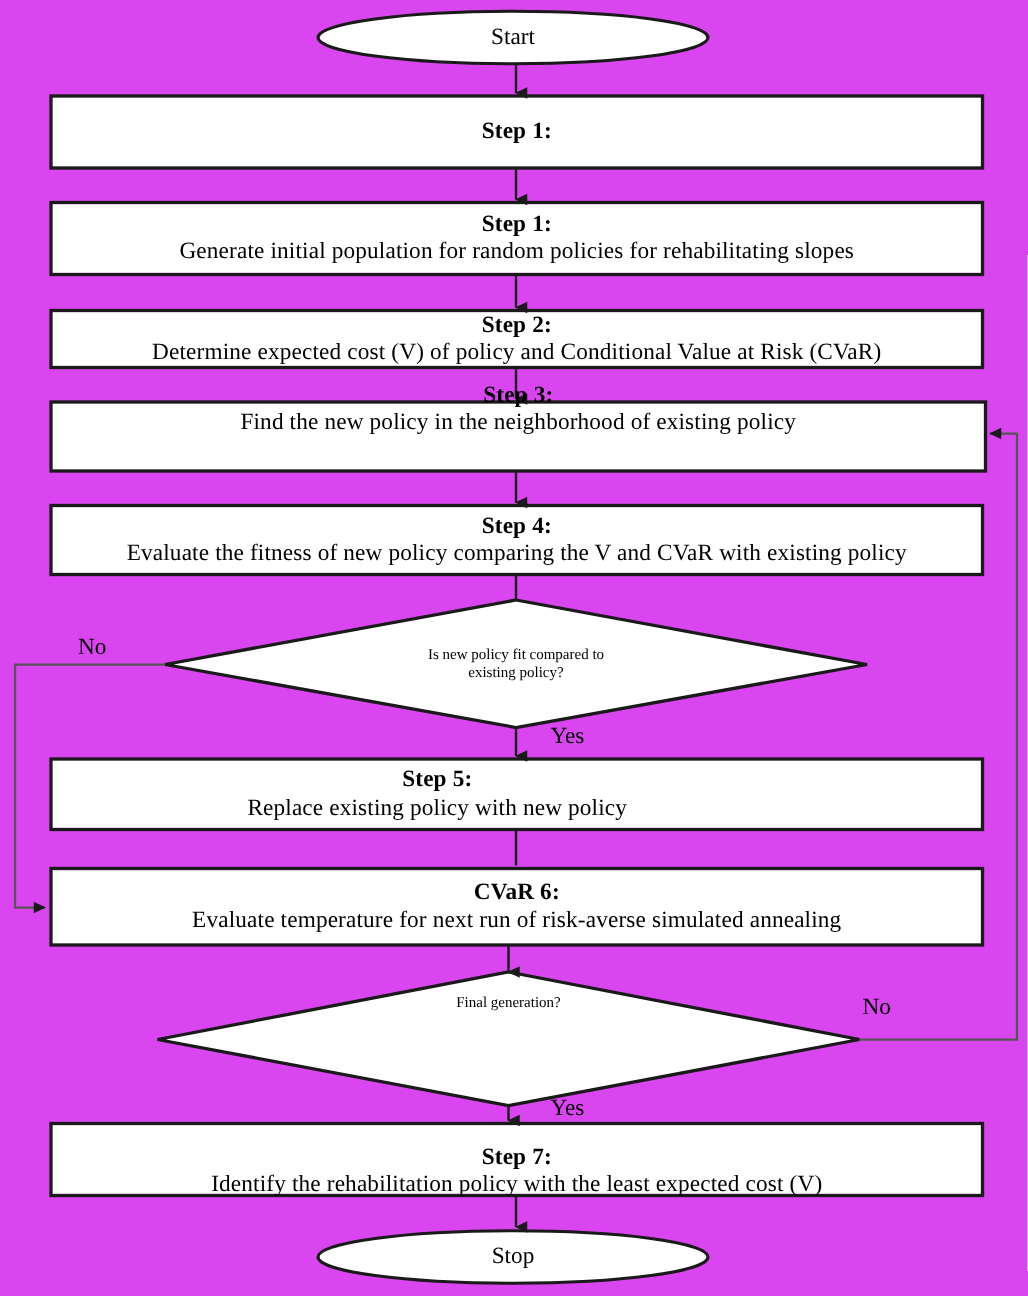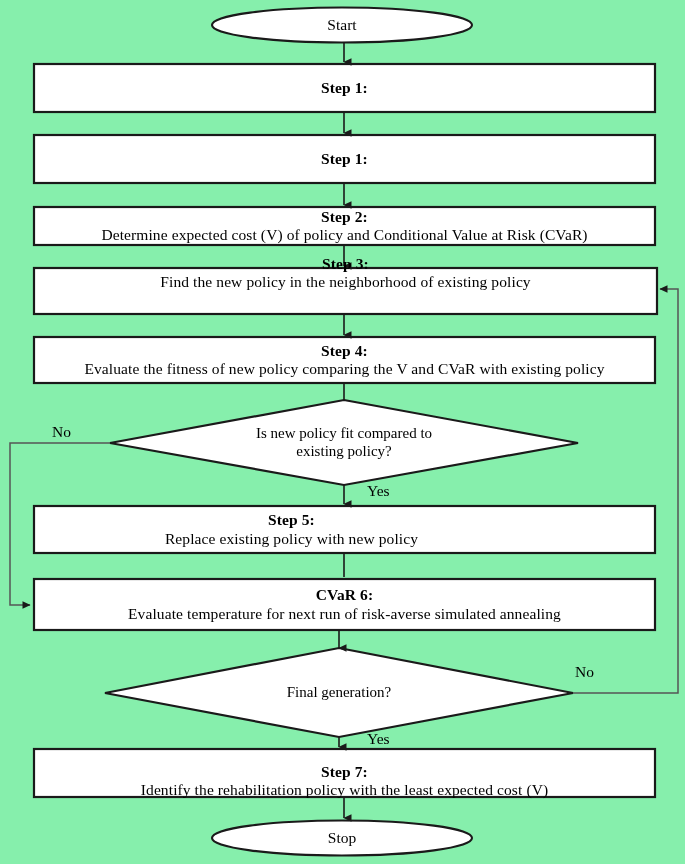--- a/index.html
+++ b/index.html
@@ -9,21 +9,21 @@
     background: #ffffff;
   }
   body {
     font-family: "Liberation Serif", "DejaVu Serif", serif;
     color: #000000;
   }
   #flowchart-canvas {
     position: relative;
     width: 685px;
     height: 864px;
-    background: #86efac;
+    background: #d946ef;
     overflow: hidden;
   }
   #flow-svg {
     position: absolute;
     top: 0;
     left: 0;
     width: 685px;
     height: 864px;
   }
   
@@ -46,21 +46,21 @@
     font-weight: normal;
     font-size: 15.5px;
     letter-spacing: 0.1px;
     white-space: nowrap;
   }
   .terminator-label {
     font-size: 15.5px;
     font-weight: normal;
   }
   .decision-line {
-    font-size: 15px;
+    font-size: 10px;
     font-weight: normal;
     white-space: nowrap;
   }
   .edge-label {
     position: absolute;
     font-size: 15.5px;
     font-weight: normal;
     white-space: nowrap;
     pointer-events: none;
   }
@@ -137,20 +137,21 @@
   <div class="node-text" style="left:212px; top:8px; width:260px; height:35px;">
     <span class="terminator-label">Start</span>
   </div>
 
   <div class="node-text" style="left:34px; top:64px; width:621px; height:48px;">
     <span class="process-title">Step 1:</span>
   </div>
 
   <div class="node-text" style="left:34px; top:135px; width:621px; height:48px;">
     <span class="process-title">Step 1:</span>
+    <span class="process-body">Generate initial population for random policies for rehabilitating slopes</span>
   </div>
 
   <div class="node-text" style="left:34px; top:199px; width:621px; height:54px;">
     <span class="process-title">Step 2:</span>
     <span class="process-body">Determine expected cost (V) of policy and Conditional Value at Risk (CVaR)</span>
   </div>
 
   <div class="node-text" style="left:34px; top:249px; width:623px; height:48px;">
     <span class="process-title">Step 3:</span>
     <span class="process-body">Find the new policy in the neighborhood of existing policy</span>
@@ -169,21 +170,21 @@
   <div class="node-text" style="left:34px; top:506px; width:515px; height:47px;">
     <span class="process-title">Step 5:</span>
     <span class="process-body">Replace existing policy with new policy</span>
   </div>
 
   <div class="node-text" style="left:34px; top:579px; width:621px; height:51px;">
     <span class="process-title">CVaR 6:</span>
     <span class="process-body">Evaluate temperature for next run of risk-averse simulated annealing</span>
   </div>
 
-  <div class="node-text" style="left:185px; top:678px; width:308px; height:30px;justify-content:center;">
+  <div class="node-text" style="left:185px; top:654px; width:308px; height:30px;justify-content:center;">
     <span class="decision-line">Final  generation?</span>
   </div>
 
   <div class="node-text" style="left:34px; top:749px; width:621px; height:64px;">
     <span class="process-title">Step 7:</span>
     <span class="process-body">Identify the rehabilitation policy with the least expected cost (V)</span>
   </div>
 
   <div class="node-text" style="left:212px; top:820px; width:260px; height:36px;">
     <span class="terminator-label">Stop</span>

